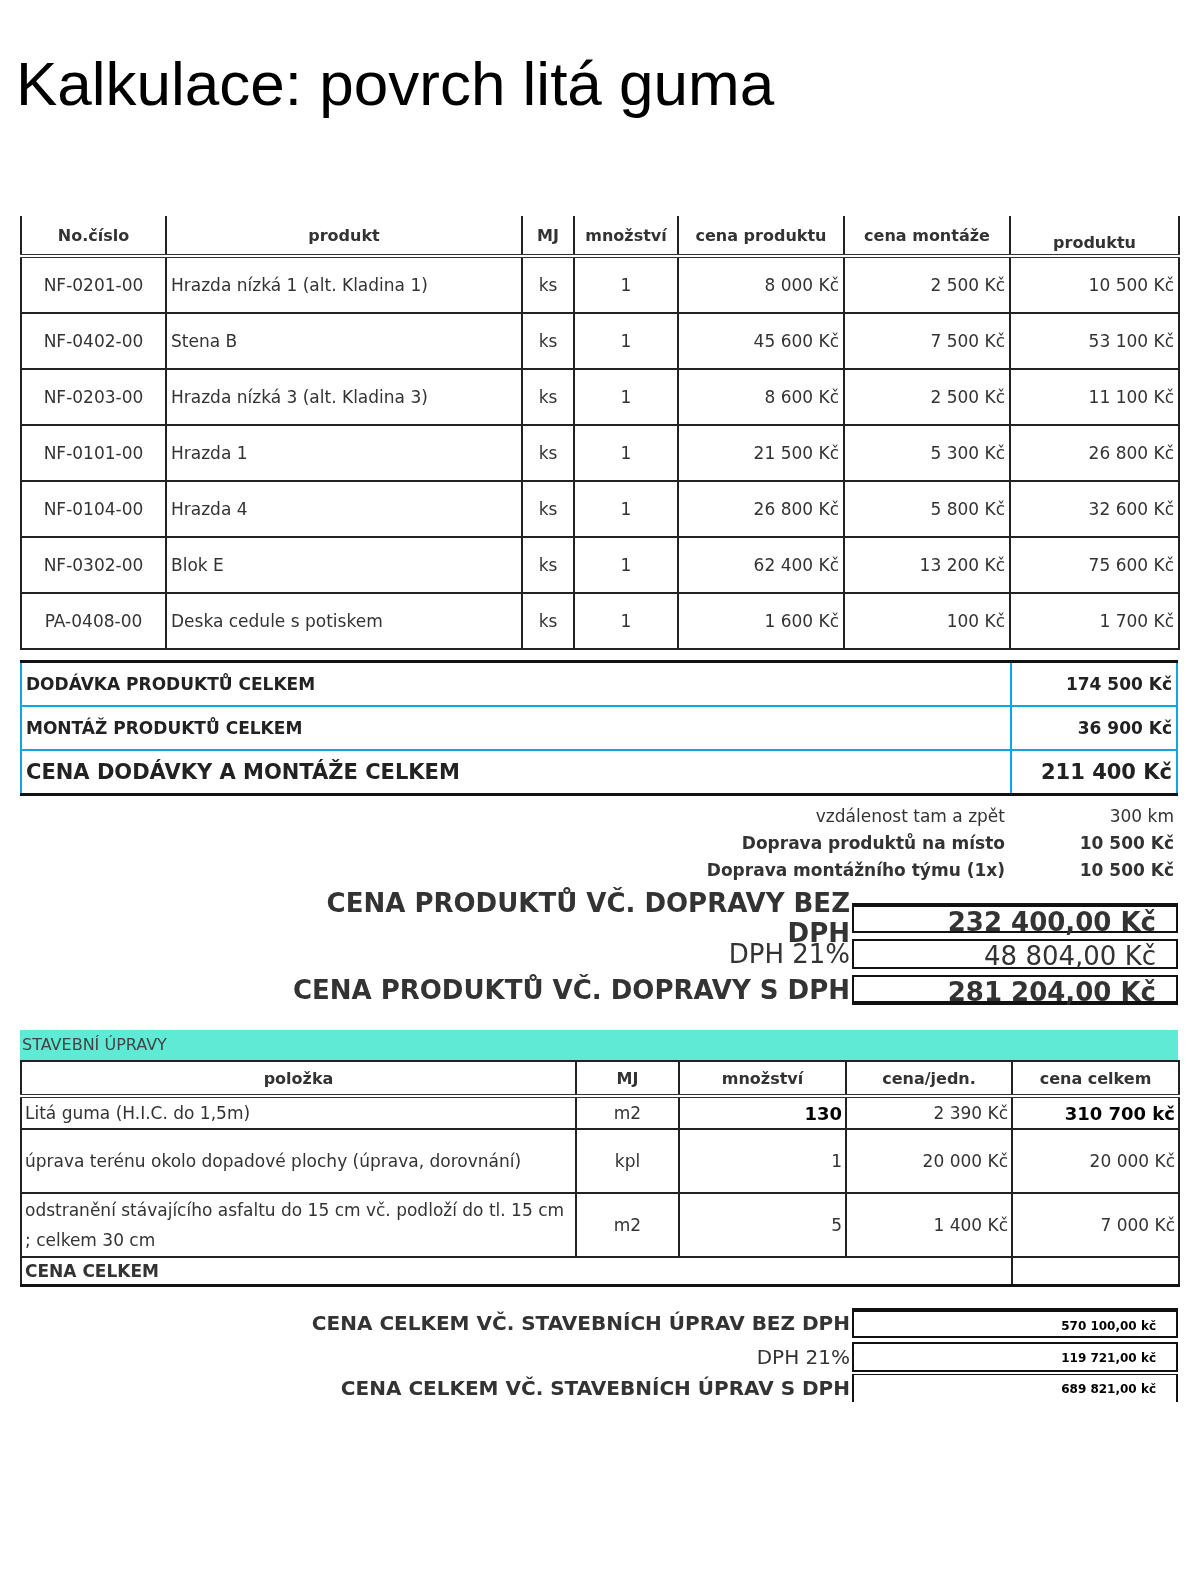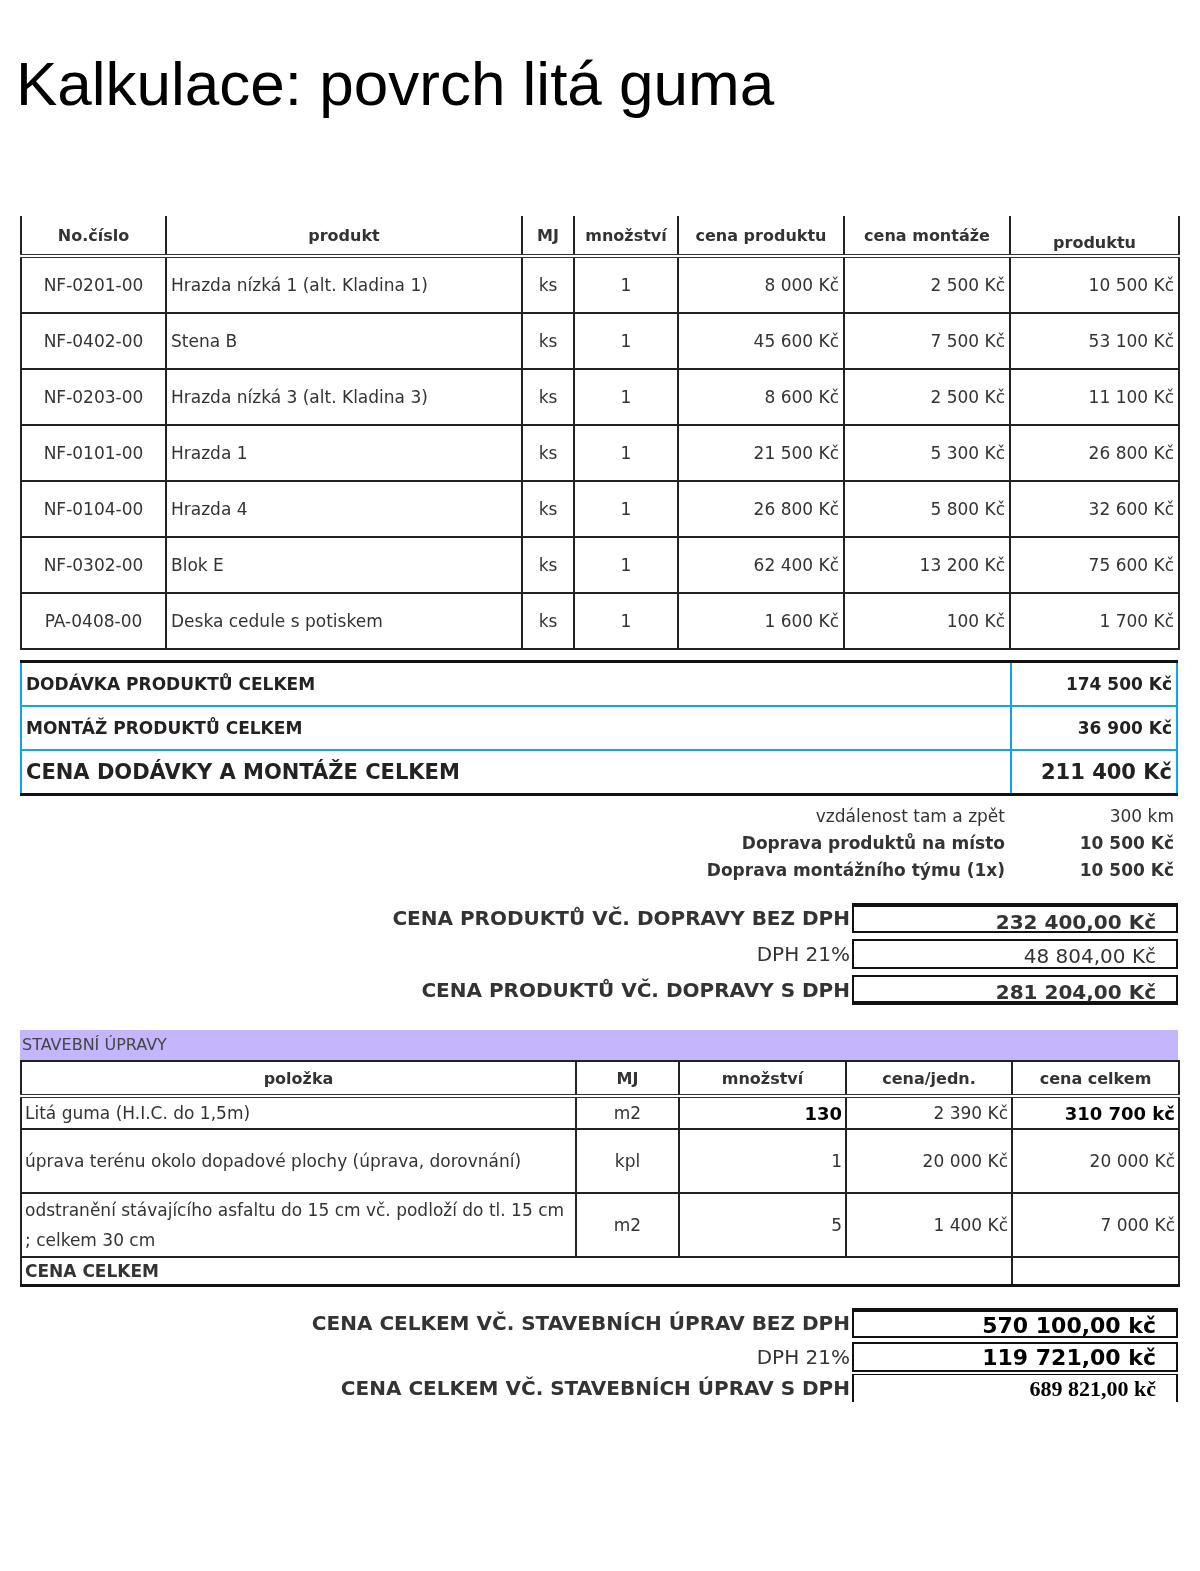--- a/index.html
+++ b/index.html
@@ -27,50 +27,50 @@
   .sumA tr.r1 td { height: 42px; border-top: 3px solid #111; }
   .sumA tr.r2 td { height: 42px; }
   .sumA tr.r3 td { height: 42px; font-size: 21px; border-bottom: 3px solid #111; }
 
   .transport { position: absolute; left: 600px; top: 802px; width: 578px; font-size: 17px; color: #333; }
   .transport .row { display: flex; height: 27px; align-items: center; }
   .transport .l { width: 405px; text-align: right; padding-right: 0; }
   .transport .v { flex: 1; text-align: right; padding-right: 4px; }
   .transport .bold { font-weight: bold; }
 
-  .totals { position: absolute; left: 280px; width: 898px; font-size: 20px; color: #333; }
+  .totals { position: absolute; left: 280px; width: 898px; font-size: 26px; color: #333; }
   .totals .row { display: flex; align-items: center; height: 36px; }
   .totals .l { flex: 1; text-align: right; padding-right: 2px; }
   .totals .v { width: 326px; border: 2px solid #111; height: 30px; line-height: 30px; text-align: right; padding-right: 20px; box-sizing: border-box; }
   .totals .b { font-weight: bold; }
   .totA { top: 900px; }
   .totA .row:first-child .v { border-top: 4px solid #111; }
   .totA .row:last-child .v { border-bottom: 4px solid #111; }
 
-  .sec-header { position: absolute; left: 20px; top: 1030px; width: 1158px; height: 30px; background: #c4b5fd; font-size: 16px; color: #444; line-height: 30px; padding-left: 2px; box-sizing: border-box; }
+  .sec-header { position: absolute; left: 20px; top: 1030px; width: 1158px; height: 30px; background: #5eead4; font-size: 16px; color: #444; line-height: 30px; padding-left: 2px; box-sizing: border-box; }
 
   .btable { position: absolute; left: 20px; top: 1060px; width: 1158px; border-collapse: collapse; table-layout: fixed; font-size: 17px; color: #333; }
   .btable col.b1 { width: 555px; } .btable col.b2 { width: 103px; } .btable col.b3 { width: 167px; } .btable col.b4 { width: 166px; } .btable col.b5 { width: 167px; }
   .btable th { font-weight: bold; font-size: 16px; height: 30px; border: 2px solid #222; border-bottom: 4px double #333; text-align: center; vertical-align: middle; }
   .btable td { border: 2px solid #222; padding: 0 3px; vertical-align: middle; }
   .btable td.item { text-align: left; line-height: 30px; }
   .btable td.mj { text-align: center; }
   .btable td.num { text-align: right; }
   .btable td.strong { font-weight: bold; color: #000; font-size: 18px; }
   .btable tr.r1 td { height: 30px; }
   .btable tr.r2 td { height: 62px; }
   .btable tr.r3 td { height: 62px; }
   .btable tr.tot td { height: 26px; border-bottom: 3px solid #111; font-weight: bold; }
   .btable tr.tot td.empty { border-left: 2px solid #222; }
 
   .totB { top: 1306px; font-size: 20px; }
   .totB .row { height: 34px; }
-  .totB .v { height: 30px; line-height: 28px; color: #000; font-weight: bold; font-size: 22px; }
+  .totB .v { height: 30px; line-height: 28px; color: #000; font-weight: bold; font-size: 12px; }
   .totB .row:first-child .v { border-top: 4px solid #111; }
-  .totB .row:last-child .v { border-bottom: none; font-family: Liberation Serif, serif; }
+  .totB .row:last-child .v { border-bottom: none; }
   .totB .row:last-child { height: 28px; overflow: hidden; }
 </style>
 </head>
 <body>
 
 <div class="title">Kalkulace: povrch litá guma</div>
 
 <div class="doc">
 
   <table class="ptable">

